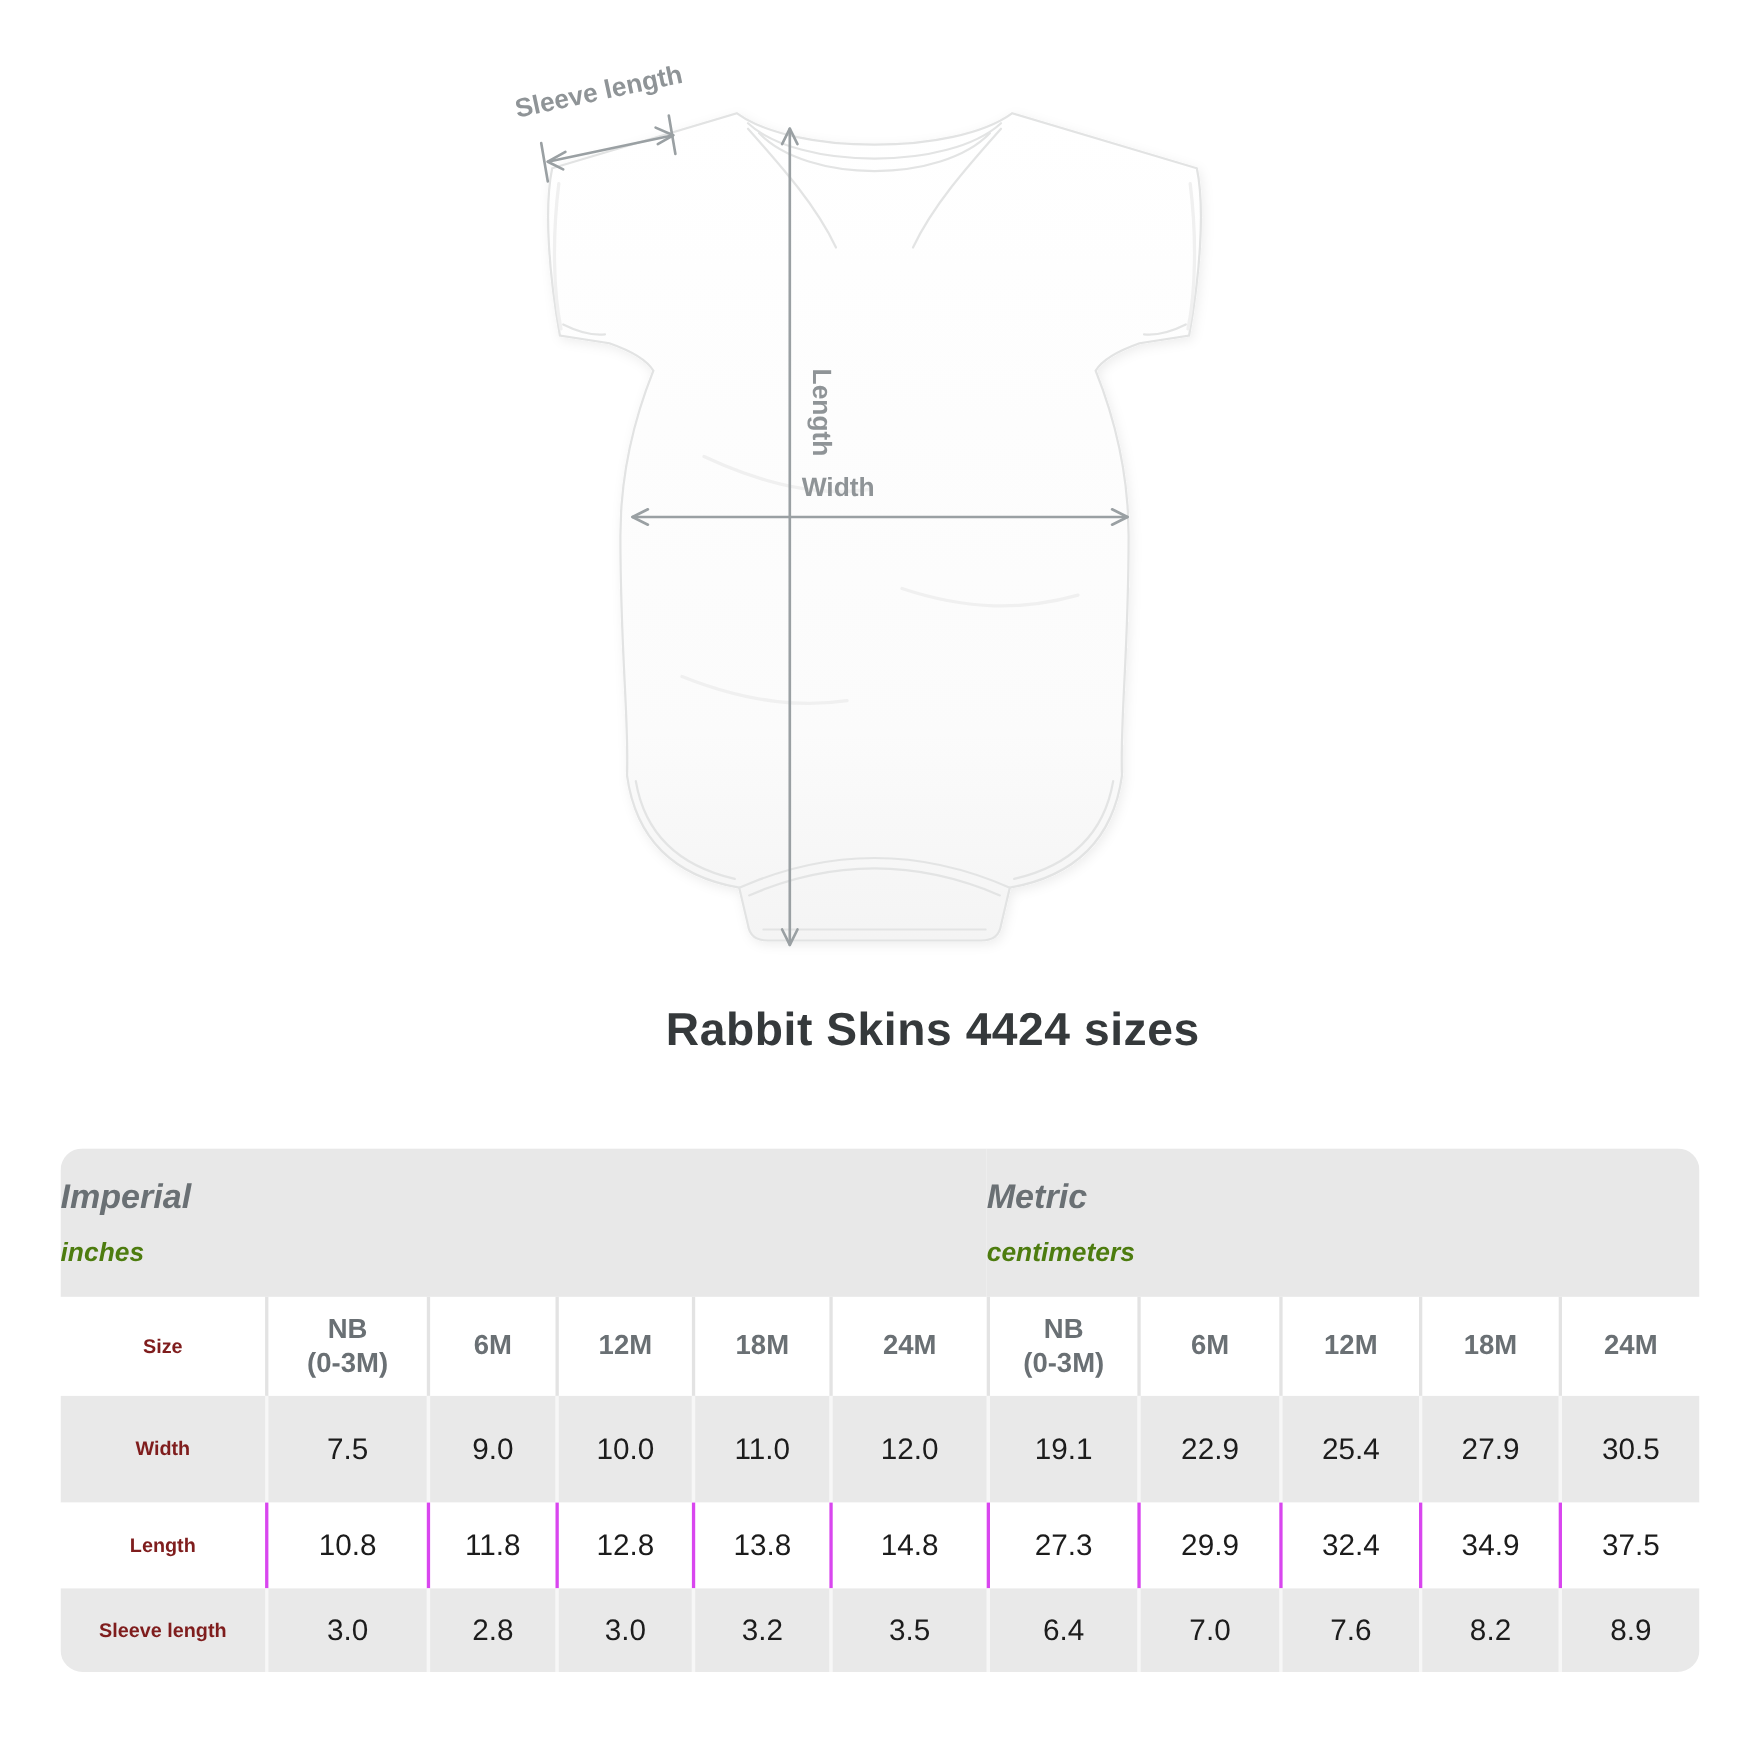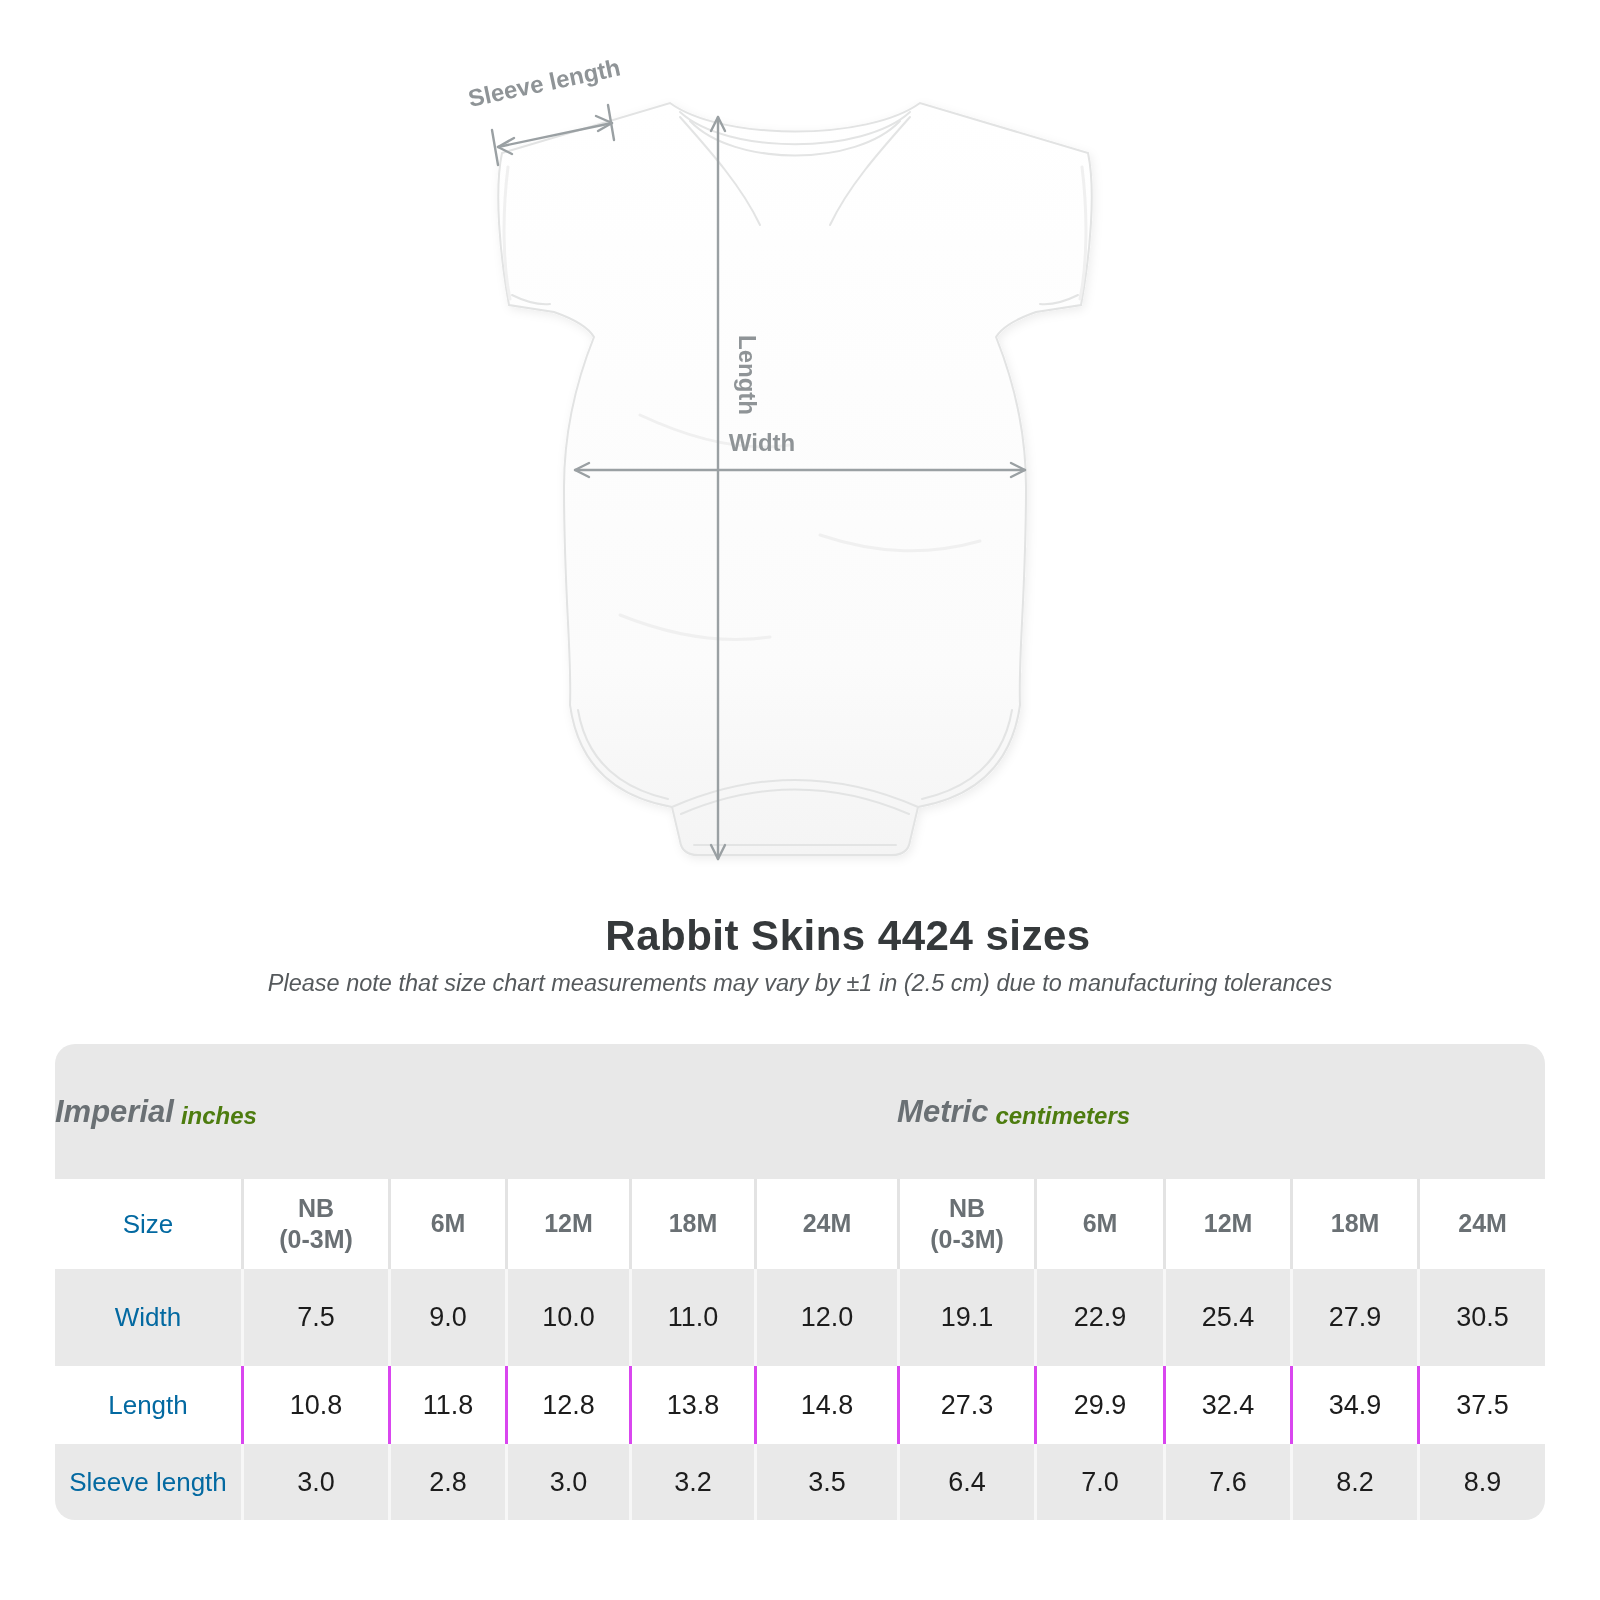--- a/index.html
+++ b/index.html
@@ -62,21 +62,21 @@
     padding: 0;
     margin: 0;
     border: 0;
     text-align: center;
     vertical-align: middle;
   }
   tr.band-row th {
     height: 135px;
     background: #e8e8e8;
   }
-  .band-inner { display: flex; flex-direction: row; align-items: flex-end; gap: 7px; }
+  .band-inner { display: flex; flex-direction: column; align-items: flex-start; gap: 19px; }
   .group-label {
     font-size: 31px;
     font-weight: bold;
     font-style: italic;
     color: #6a7074;
   }
   .group-unit {
     font-size: 24px;
     font-style: italic;
     color: #4d7c0f;
@@ -84,23 +84,23 @@
   tr.colhead-row th { height: 90px; background: #ffffff; }
   tr.colhead-row th + th { border-left: 3px solid #e3e3e3; }
   .colhead {
     font-size: 25px;
     font-weight: bold;
     color: #6a7074;
     white-space: pre-line;
     line-height: 1.25;
   }
   .rowlabel {
-    font-size: 26px;
-    font-weight: normal;
-    color: #0369a1;
+    font-size: 18px;
+    font-weight: bold;
+    color: #7f1d1d;
   }
   tr.r-gray td { background: #e9e9e9; }
   tr.r-white td { background: #ffffff; }
   tr.r-white td + td { border-left: 3px solid #d946ef; }
   tr.r-gray td + td { border-left: 3px solid #f7f7f7; }
   tr.row-width td { height: 97px; }
   tr.row-length td { height: 78px; }
   tr.row-sleeve td { height: 76px; }
   .cellval {
     font-size: 27px;
@@ -201,21 +201,20 @@
       <g>
         <path class="dim-line" d="M 135,415 L 585,415"></path>
         <path class="dim-line" d="M 149,408 L 135,415 L 149,422"></path>
         <path class="dim-line" d="M 571,408 L 585,415 L 571,422"></path>
         <text class="dim-text" x="322" y="396" text-anchor="middle">Width</text>
       </g>
     </svg>
   </div>
 
   <div class="page-title">Rabbit Skins 4424 sizes</div>
-  <div class="page-subtitle">Please note that size chart measurements may vary by ±1 in (2.5 cm) due to manufacturing tolerances</div>
 
   <div class="table-round">
     <table class="size-table">
       <colgroup>
         <col style="width:186px">
           <col style="width:147px">
           <col style="width:117px">
           <col style="width:124px">
           <col style="width:125px">
           <col style="width:143px">

